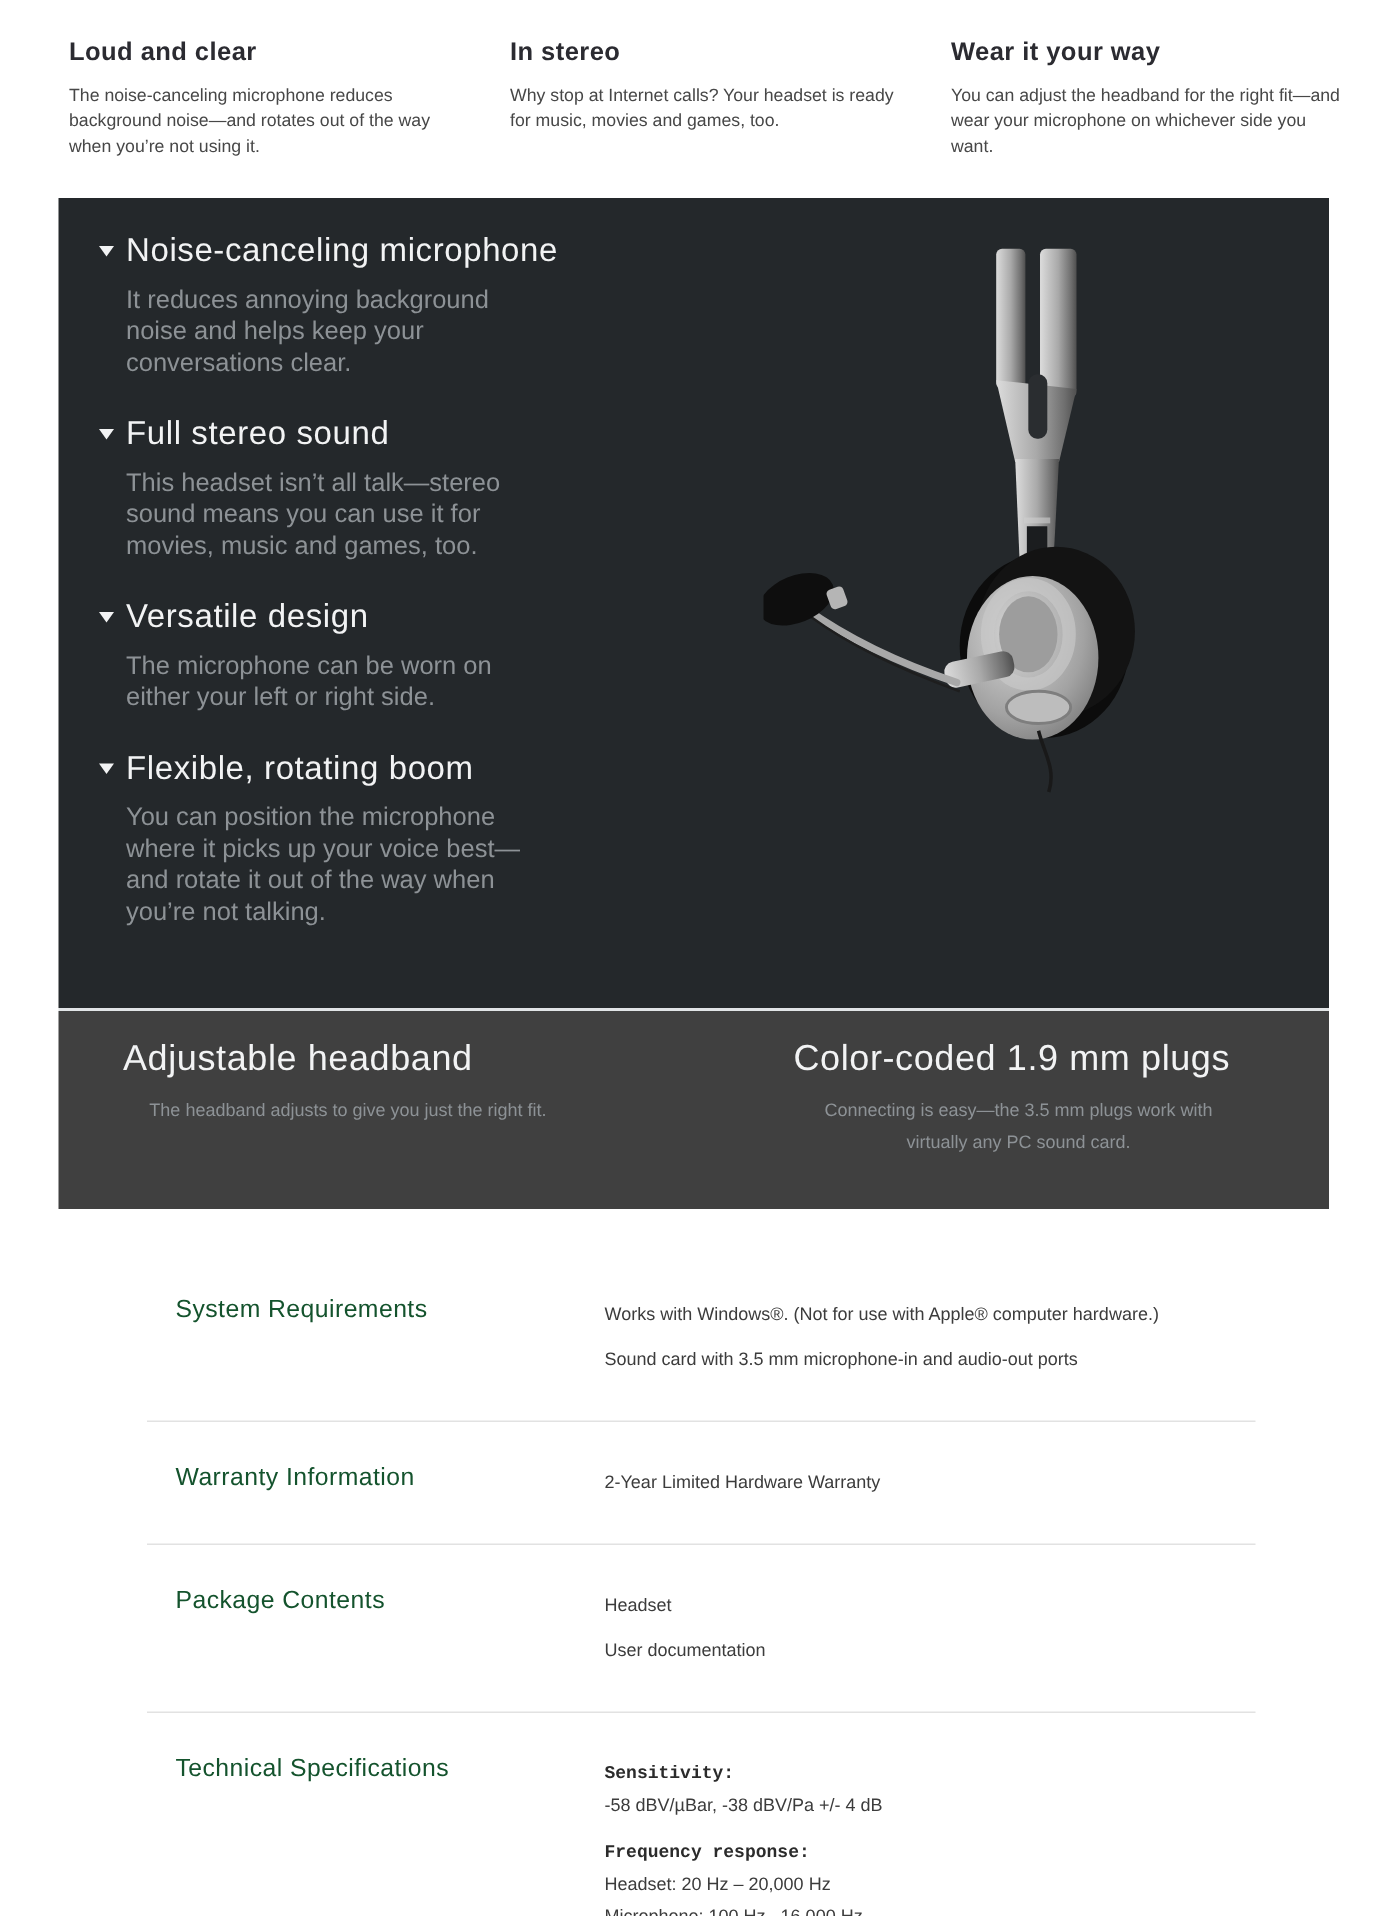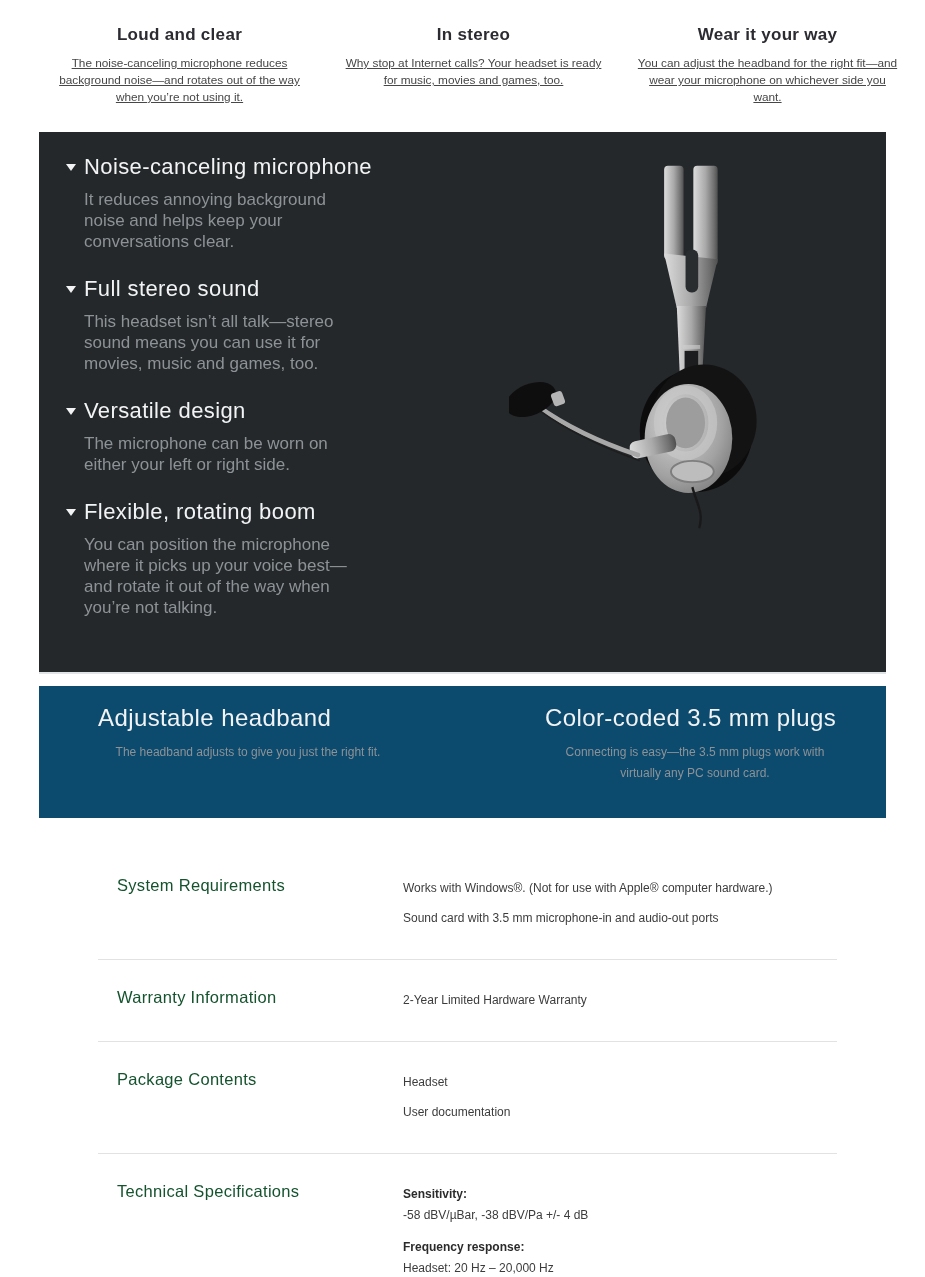--- a/index.html
+++ b/index.html
@@ -10,34 +10,32 @@
     font-family: "Liberation Sans", sans-serif;
     color: #333;
   }
 
   
   .top-trio {
     display: grid;
     grid-template-columns: repeat(3, 1fr);
     column-gap: 27px;
     padding: 12px 24px 26px 46px;
-    text-align: center;
   }
   .trio-col h3 {
     font-size: 17px;
     font-weight: 600;
     letter-spacing: .3px;
     color: #2b2b31;
     margin: 13px 0 10px;
   }
   .trio-col p {
     font-size: 11.8px;
     line-height: 17px;
     color: #474747;
-    text-decoration: underline;
   }
 
   
   .hero {
     margin: 0 39px;
     background: #24282b;
     display: flex;
     min-height: 412px;
   }
   .hero-left {
@@ -77,24 +75,24 @@
   .hero-right svg { position: absolute; left: 70px; top: 28px; }
 
   .hero-divider {
     margin: 0 39px;
     height: 2px;
     background: #e1e4e6;
   }
 
   
   .banner {
-    margin: 12px 39px;
-    background: #0c4a6e;
-    display: flex;
-    padding: 10px 16px 34px;
+    margin: 0 39px;
+    background: #404040;
+    display: flex;
+    padding: 10px 0 34px;
   }
   .banner-col { padding-left: 43px; }
   .banner-col.first { width: 490px; flex: 0 0 auto; }
   .banner-col.second { flex: 1; padding-left: 0; }
   .banner-title {
     font-size: 24px;
     font-weight: 300;
     letter-spacing: .4px;
     color: #f2f3f4;
     margin: 8px 0 10px;
@@ -122,21 +120,21 @@
     font-weight: 500;
     letter-spacing: .3px;
     color: #14532d;
   }
   .spec-value { flex: 1; font-size: 12px; line-height: 21px; color: #3c3c3c; padding-top: 2px; }
   .spec-value p { margin: 0 0 9px; }
   .spec-value p:last-child { margin-bottom: 0; }
   .spec-group { margin-bottom: 11px; }
   .spec-group:last-child { margin-bottom: 0; }
   .spec-group p { margin: 0; }
-  .spec-strong { font-weight: 700; color: #2b2b2b; }
+  .spec-strong { font-weight: 700; color: #2b2b2b; font-family: Liberation Mono, monospace; }
 </style>
 </head>
 <body>
 
 <section class="top-trio">
   <div class="trio-col">
     <h3>Loud and clear</h3>
     <p>The noise-canceling microphone reduces background noise—and rotates out of the way when you’re not using it.</p>
   </div>
   <div class="trio-col">
@@ -238,21 +236,21 @@
 </section>
 
 <div class="hero-divider"></div>
 
 <section class="banner">
   <div class="banner-col first">
     <h2 class="banner-title">Adjustable headband</h2>
     <p class="banner-desc">The headband adjusts to give you just the right fit.</p>
   </div>
   <div class="banner-col second">
-    <h2 class="banner-title">Color-coded 3.5 mm plugs</h2>
+    <h2 class="banner-title">Color-coded 1.9 mm plugs</h2>
     <p class="banner-desc">Connecting is easy—the 3.5 mm plugs work with virtually any PC sound card.</p>
   </div>
 </section>
 
 <section class="specs">
 
   <div class="spec-row">
     <div class="spec-label">System Requirements</div>
     <div class="spec-value">
       <p>Works with Windows®. (Not for use with Apple® computer hardware.)</p>

